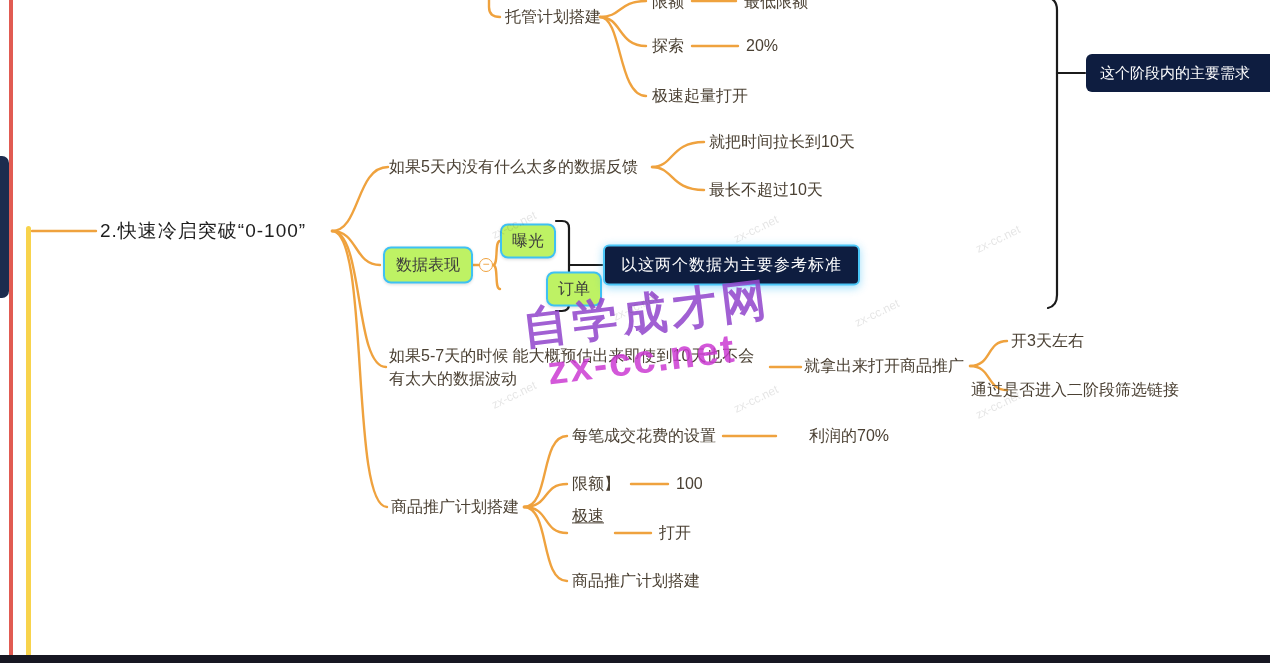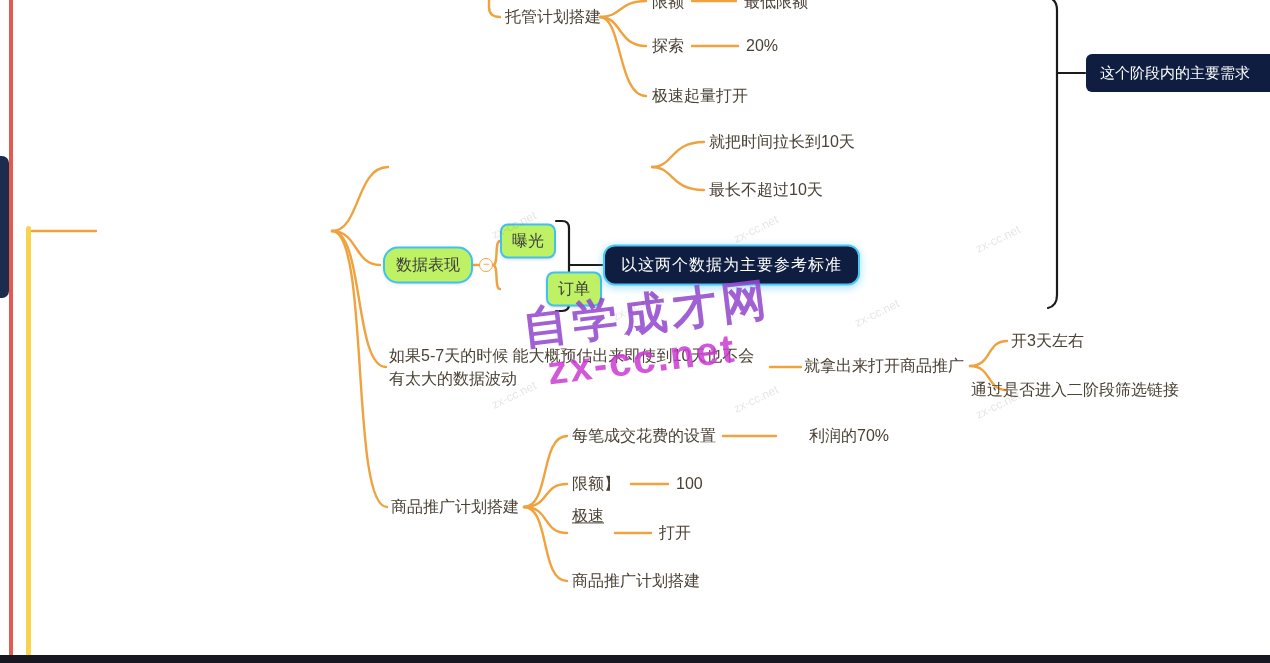--- a/index.html
+++ b/index.html
@@ -102,36 +102,38 @@
       <path d="M569 265 H602"></path>
       <path d="M1047 -3 Q1057 -1 1057 10 V295 Q1057 306 1048 308"></path>
       <path d="M1057 73 H1085"></path>
     </g>
   </svg>
 
   <div class="left-node"></div>
   <div class="red-line"></div>
   <div class="yellow-line"></div>
 
+  <div class="t main-topic" style="left:100px;top:231px;">2.快速冷启突破“0-100”</div>
 
   <div class="t" style="left:505px;top:17px;">托管计划搭建</div>
   <div class="t" style="left:652px;top:2px;">限额</div>
   <div class="t" style="left:744px;top:2px;">最低限额</div>
   <div class="t" style="left:652px;top:46px;">探索</div>
   <div class="t" style="left:746px;top:46px;">20%</div>
   <div class="t" style="left:652px;top:96px;">极速起量打开</div>
 
+  <div class="t" style="left:389px;top:167px;">如果5天内没有什么太多的数据反馈</div>
   <div class="t" style="left:709px;top:142px;">就把时间拉长到10天</div>
   <div class="t" style="left:709px;top:190px;">最长不超过10天</div>
 
-  <div class="cbox" style="left:383px;top:265px;border-radius:15px;">数据表现</div>
+  <div class="cbox" style="left:383px;top:265px;">数据表现</div>
   <div class="toggle">−</div>
   <div class="cbox" style="left:500px;top:241px;padding:5px 10px;">曝光</div>
   <div class="cbox" style="left:500px;top:289px;padding:5px 10px;margin-left:46px;">订单</div>
-  <div class="dbox summary-box" style="left:603px;top:265px;border-radius:12px;">以这两个数据为主要参考标准</div>
+  <div class="dbox summary-box" style="left:603px;top:265px;">以这两个数据为主要参考标准</div>
 
   <div class="t wrap2" style="left:389px;top:367px;">如果5-7天的时候  能大概预估出来即使到10天也不会有太大的数据波动</div>
   <div class="t" style="left:804px;top:366px;">就拿出来打开商品推广</div>
   <div class="t" style="left:1011px;top:341px;">开3天左右</div>
   <div class="t" style="left:971px;top:390px;">通过是否进入二阶段筛选链接</div>
 
   <div class="t" style="left:391px;top:507px;">商品推广计划搭建</div>
   <div class="t" style="left:572px;top:436px;">每笔成交花费的设置</div>
   <div class="t" style="left:809px;top:436px;">利润的70%</div>
   <div class="t" style="left:572px;top:484px;">限额】</div>

